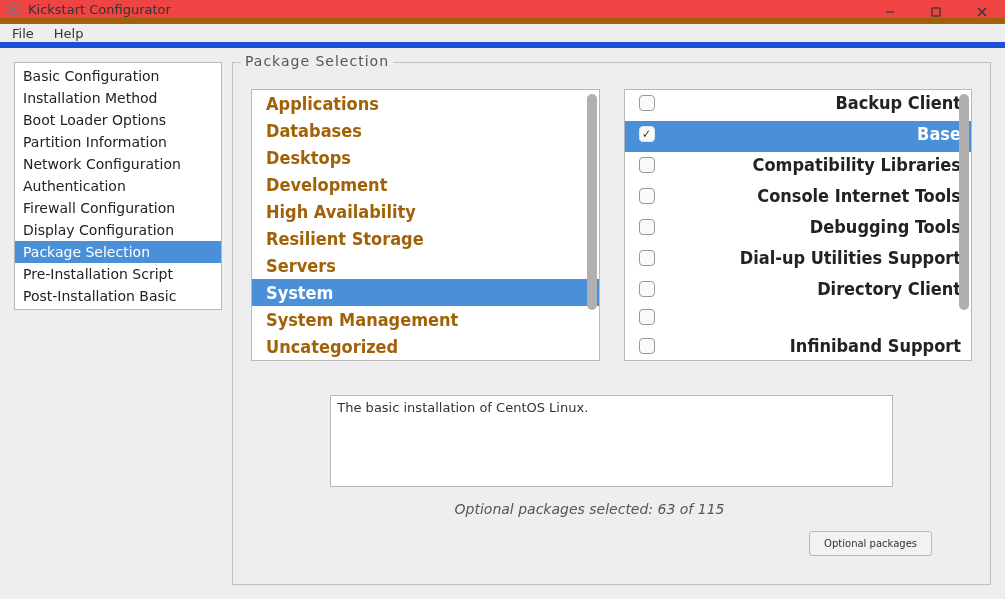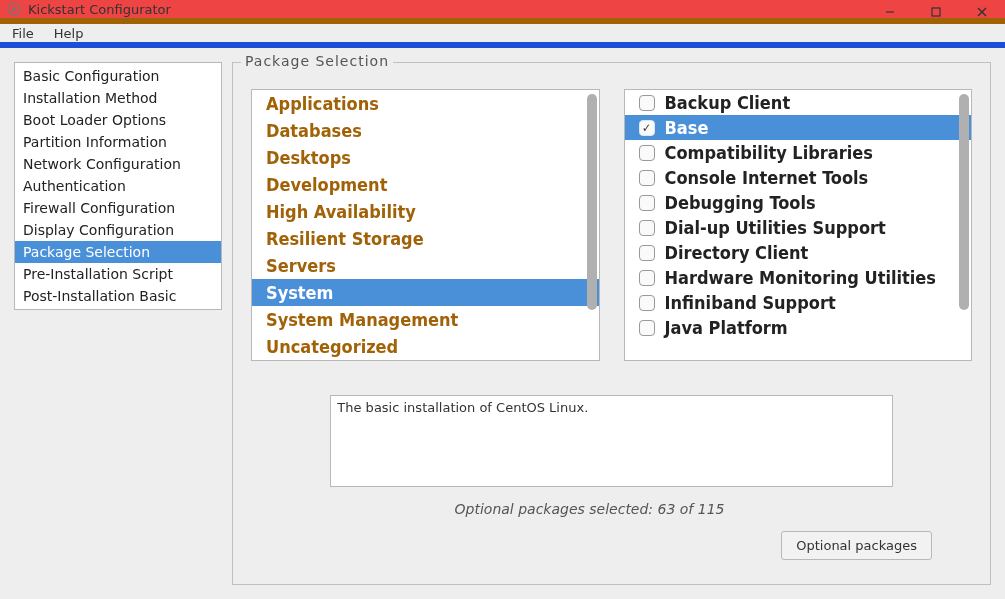--- a/index.html
+++ b/index.html
@@ -120,27 +120,28 @@
       color: #a16207;
       cursor: default;
     }
     .cat-item.selected {
       background: #4a90d9;
       color: #ffffff;
     }
     .pkg-item {
       display: flex;
       align-items: center;
-      padding: 2px 10px 2px 14px;
+      padding: 2px 10px 8px 14px;
       font-size: 18px;
       font-weight: 600;
       font-stretch: semi-condensed;
       color: #222;
       cursor: default;
       gap: 10px;
+      justify-content: space-between;
     }
     .pkg-item.selected {
       background: #4a90d9;
       color: #ffffff;
     }
     .chk {
       width: 16px; height: 16px;
       border: 1px solid #999;
       border-radius: 4px;
       background: #fafafa;
@@ -173,21 +174,21 @@
       display: flex;
       justify-content: flex-end;
       margin-top: 14px;
       padding-right: 40px;
     }
     .button {
       background: #f2f2f2;
       border: 1px solid #b8b8b8;
       border-radius: 3px;
       padding: 6px 14px;
-      font-size: 13px;
+      font-size: 10px;
       color: #333;
     }
   </style>
 </head>
 <body>
 
 <div class="titlebar">
   <span class="app-icon">
     <svg width="14" height="14" viewBox="0 0 14 14">
         <circle cx="7" cy="7" r="6" fill="none" stroke="#777" stroke-width="1.2"></circle>
@@ -280,21 +281,20 @@
           <div class="pkg-item">
             <span class="chk"></span>
             <span>Dial-up Utilities Support</span>
           </div>
           <div class="pkg-item">
             <span class="chk"></span>
             <span>Directory Client</span>
           </div>
           <div class="pkg-item">
             <span class="chk"></span>
-            <span>Hardware Monitoring Utilities</span>
           </div>
           <div class="pkg-item">
             <span class="chk"></span>
             <span>Infiniband Support</span>
           </div>
           <div class="pkg-item">
             <span class="chk"></span>
             <span>Java Platform</span>
           </div>
           <div class="list-scroll"></div>

